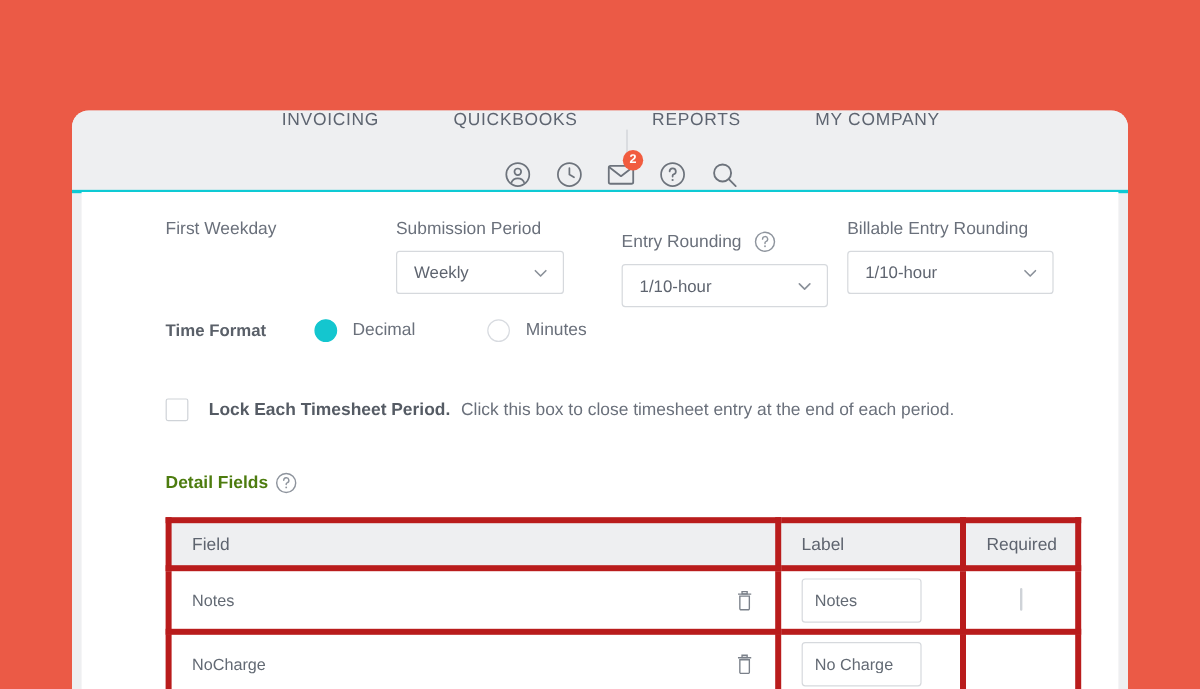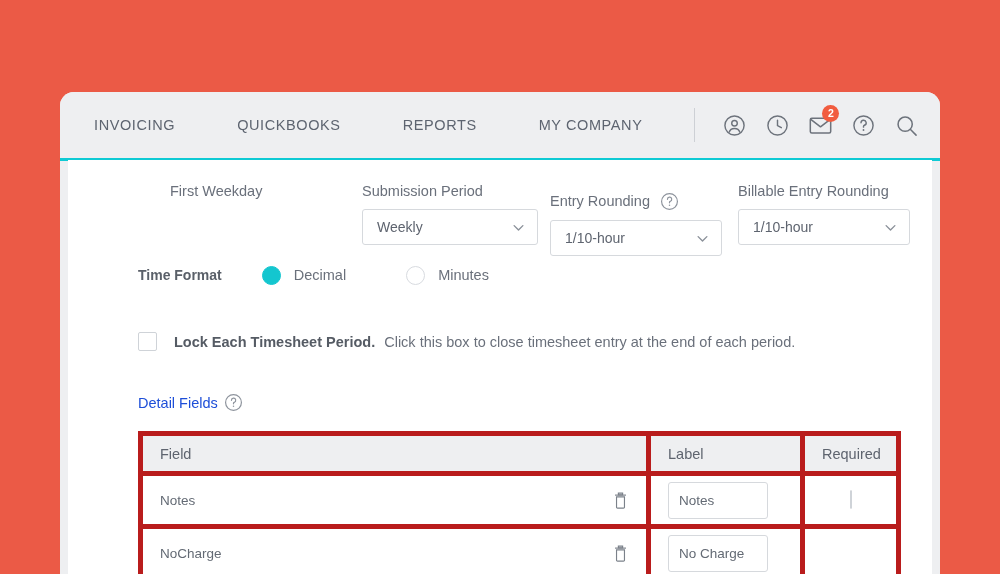--- a/index.html
+++ b/index.html
@@ -29,20 +29,21 @@
   }
 
   
   #top-nav {
     position: relative;
     height: 66px;
     background: #eeeff1;
     display: flex;
     align-items: center;
     padding-left: 34px;
+    flex-direction: column;
   }
 
   .nav-links {
     display: flex;
     align-items: center;
   }
 
   .nav-link {
     font-size: 14.5px;
     letter-spacing: 0.6px;
@@ -112,21 +113,20 @@
     width: 864px;
     height: 432px;
     background: #ffffff;
     padding: 22px 0 0 70px;
   }
 
   
   .settings-row {
     position: relative;
     height: 78px;
-    margin-left: 32px;
   }
 
   .field-group { position: absolute; }
 
   .field-label {
     font-size: 14.5px;
     color: #6a707b;
     white-space: nowrap;
     display: inline-block;
   }
@@ -157,21 +157,21 @@
     vertical-align: -5px;
     margin-left: 6px;
     color: #8e949d;
     cursor: pointer;
   }
 
   
   #fg-first-weekday   { left: 0px;   top: 0px;  }
   #fg-first-weekday   .select-box { width: 175px; }
   #fg-submission      { left: 192px; top: 0px;  }
-  #fg-submission      .select-box { width: 176px; }
+  #fg-submission      .select-box { width: 140px; }
   #fg-entry-rounding  { left: 380px; top: 10px; }
   #fg-entry-rounding  .select-box { width: 172px; }
   #fg-billable        { left: 568px; top: 0px;  }
   #fg-billable        .select-box { width: 172px; }
 
   
   #time-format-row {
     margin-top: 2px;
     display: flex;
     align-items: center;
@@ -245,22 +245,22 @@
 
   
   #detail-fields-heading {
     margin-top: 42px;
     display: flex;
     align-items: center;
   }
 
   #detail-fields-title {
     font-size: 14.5px;
-    font-weight: normal;
-    color: #1d4ed8;
+    font-weight: bold;
+    color: #4d7c0f;
   }
 
   
   #detail-table {
     margin-top: 19px;
     width: 735px;
     border-collapse: collapse;
     table-layout: fixed;
   }
 

